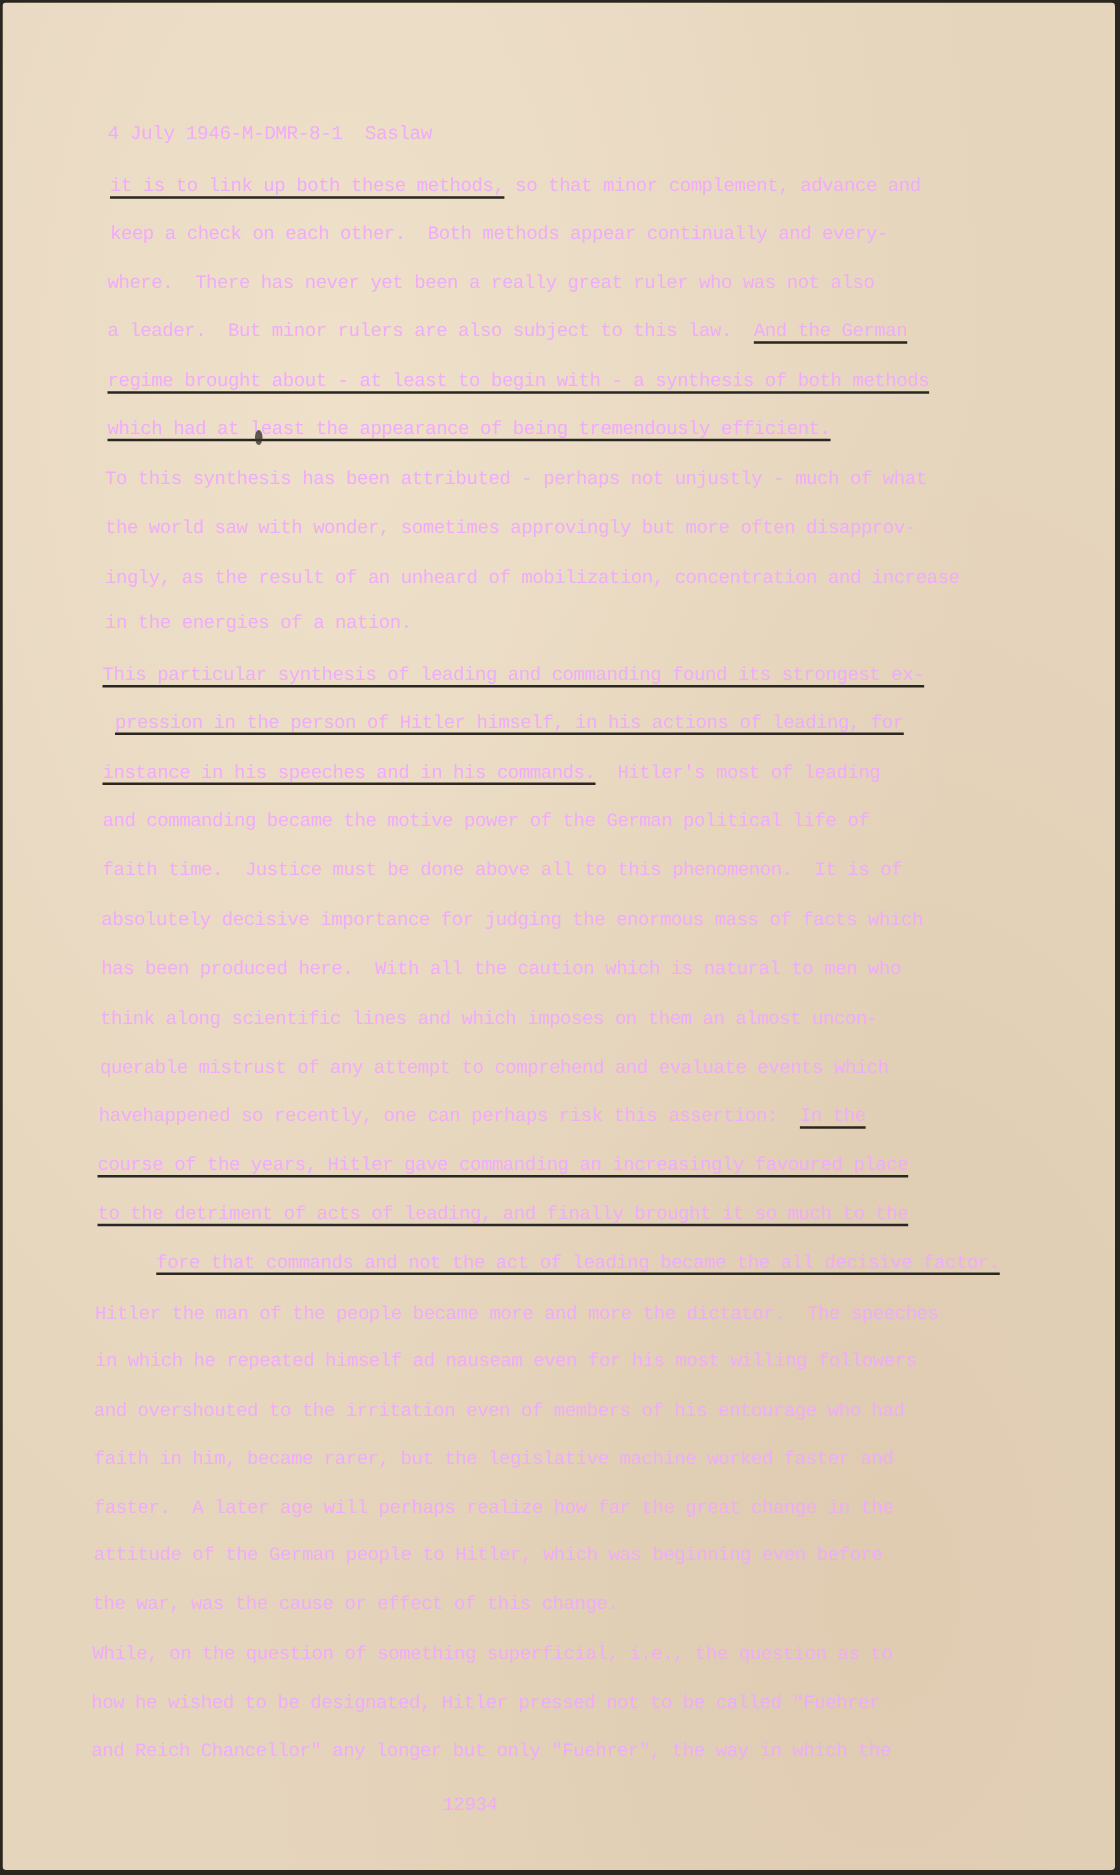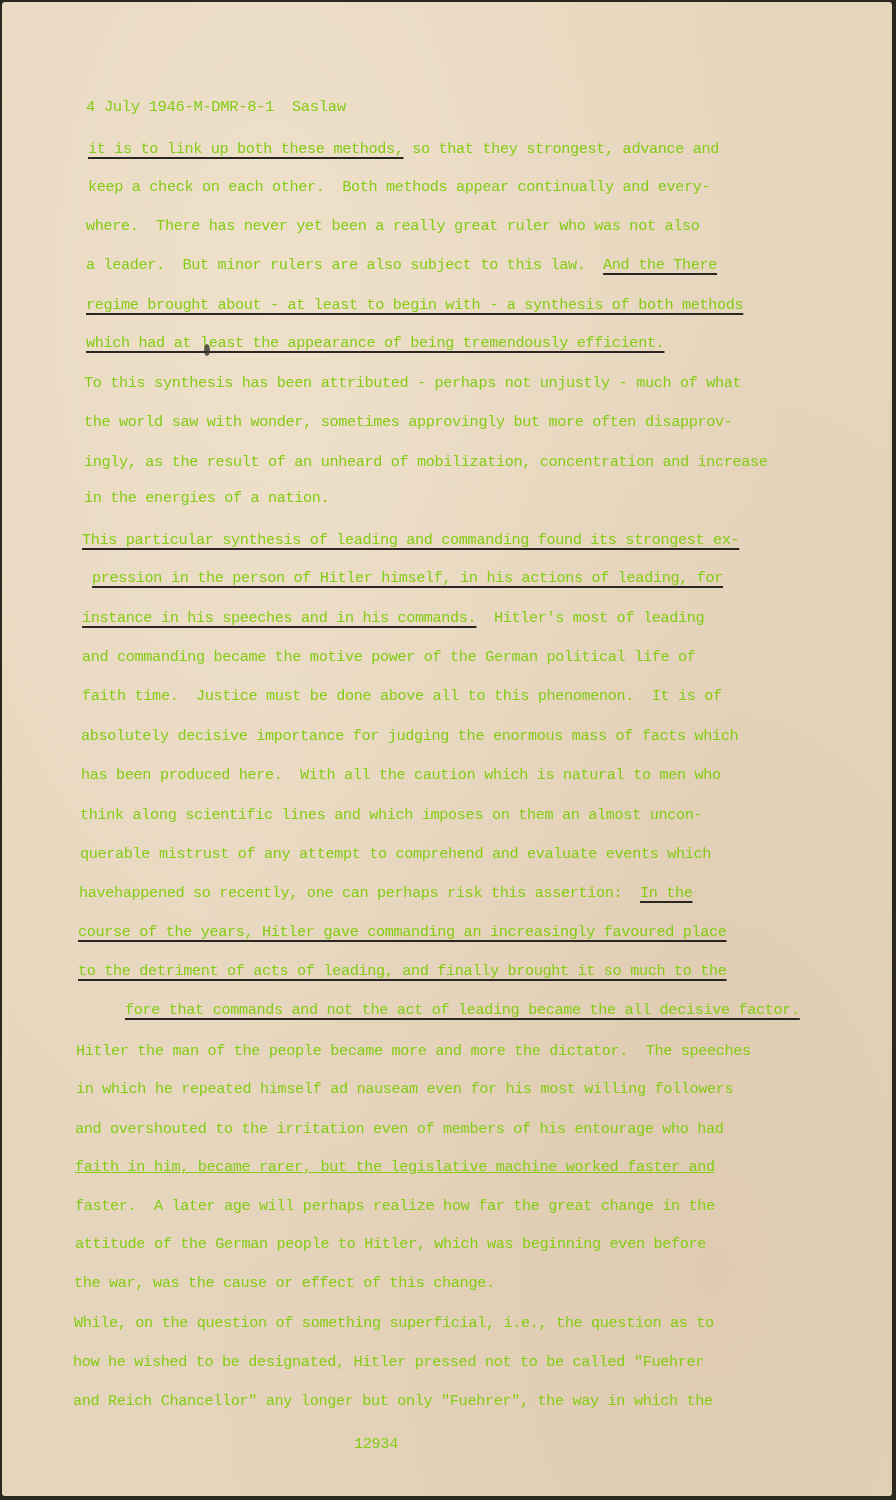--- a/index.html
+++ b/index.html
@@ -12,44 +12,44 @@
     position: absolute; left: 2px; top: 2px; width: 890px; height: 1494px;
     background: #e6d5bd;
     background-image:
       radial-gradient(ellipse at 30% 20%, rgba(255,245,225,0.35), transparent 60%),
       radial-gradient(ellipse at 80% 85%, rgba(200,175,140,0.25), transparent 55%);
     border-radius: 3px;
   }
   .doc {
     position: absolute; left: 0; top: 0; width: 896px; height: 1500px;
     font-family: "Liberation Mono", "DejaVu Sans Mono", monospace;
-    color: #84cc16;
+    color: #f0abfc;
     font-size: 15.2px;
     letter-spacing: -0.35px;
   }
   .line {
     position: absolute; white-space: pre; line-height: 20px;
   }
   .u { text-decoration: underline; text-decoration-thickness: 2px; text-underline-offset: 4px; text-decoration-color: #2a2622; }
   .header { font-size: 15.5px; }
   .page-number { position: absolute; left: 0; width: 752px; text-align: center; top: 1434px; line-height: 20px; }
   .smudge { position: absolute; left: 204px; top: 344px; width: 6px; height: 12px; background: #3a3630; border-radius: 50%; opacity: 0.8; }
 </style>
 </head>
 <body>
 
 <div class="page"></div>
 
 <div class="doc">
   <div class="line header" style="left:86px; top:97px;">4 July 1946-M-DMR-8-1  Saslaw</div>
   <div id="body-lines">
-      <div class="line" style="top: 139px; left: 88px;"><span class="u">it is to link up both these methods,</span><span> so that they strongest, advance and</span></div>
+      <div class="line" style="top: 139px; left: 88px;"><span class="u">it is to link up both these methods,</span><span> so that minor complement, advance and</span></div>
       <div class="line" style="top: 177px; left: 88px;"><span>keep a check on each other.  Both methods appear continually and every-</span></div>
       <div class="line" style="top: 216px; left: 86px;"><span>where.  There has never yet been a really great ruler who was not also</span></div>
-      <div class="line" style="top: 255px; left: 86px;"><span>a leader.  But minor rulers are also subject to this law.  </span><span class="u">And the There</span></div>
+      <div class="line" style="top: 255px; left: 86px;"><span>a leader.  But minor rulers are also subject to this law.  </span><span class="u">And the German</span></div>
       <div class="line" style="top: 295px; left: 86px;"><span class="u">regime brought about - at least to begin with - a synthesis of both methods</span></div>
       <div class="line" style="top: 333px; left: 86px;"><span class="u">which had at least the appearance of being tremendously efficient.</span></div>
       <div class="line" style="top: 373px; left: 84px;"><span>To this synthesis has been attributed - perhaps not unjustly - much of what</span></div>
       <div class="line" style="top: 412px; left: 84px;"><span>the world saw with wonder, sometimes approvingly but more often disapprov-</span></div>
       <div class="line" style="top: 452px; left: 84px;"><span>ingly, as the result of an unheard of mobilization, concentration and increase</span></div>
       <div class="line" style="top: 488px; left: 84px; text-align: center;"><span>in the energies of a nation.</span></div>
       <div class="line" style="top: 530px; left: 82px;"><span class="u">This particular synthesis of leading and commanding found its strongest ex-</span></div>
       <div class="line" style="top: 568px; left: 92px; font-family: Liberation Mono, monospace;"><span class="u">pression in the person of Hitler himself, in his actions of leading, for</span></div>
       <div class="line" style="top: 608px; left: 82px;"><span class="u">instance in his speeches and in his commands.</span><span>  Hitler's most of leading</span></div>
       <div class="line" style="top: 647px; left: 82px;"><span>and commanding became the motive power of the German political life of</span></div>
@@ -58,21 +58,21 @@
       <div class="line" style="top: 765px; left: 81px;"><span>has been produced here.  With all the caution which is natural to men who</span></div>
       <div class="line" style="top: 805px; left: 80px;"><span>think along scientific lines and which imposes on them an almost uncon-</span></div>
       <div class="line" style="top: 844px; left: 80px;"><span>querable mistrust of any attempt to comprehend and evaluate events which</span></div>
       <div class="line" style="top: 883px; left: 79px;"><span>havehappened so recently, one can perhaps risk this assertion:  </span><span class="u">In the</span></div>
       <div class="line" style="top: 922px; left: 78px;"><span class="u">course of the years, Hitler gave commanding an increasingly favoured place</span></div>
       <div class="line" style="top: 961px; left: 78px;"><span class="u">to the detriment of acts of leading, and finally brought it so much to the</span></div>
       <div class="line" style="top: 1000px; left: 77px; margin-left: 48px;"><span class="u">fore that commands and not the act of leading became the all decisive factor.</span></div>
       <div class="line" style="top: 1041px; left: 76px;"><span>Hitler the man of the people became more and more the dictator.  The speeches</span></div>
       <div class="line" style="top: 1079px; left: 76px;"><span>in which he repeated himself ad nauseam even for his most willing followers</span></div>
       <div class="line" style="top: 1119px; left: 75px;"><span>and overshouted to the irritation even of members of his entourage who had</span></div>
-      <div class="line" style="top: 1157px; left: 75px; text-decoration: underline;"><span>faith in him, became rarer, but the legislative machine worked faster and</span></div>
+      <div class="line" style="top: 1157px; left: 75px;"><span>faith in him, became rarer, but the legislative machine worked faster and</span></div>
       <div class="line" style="top: 1196px; left: 75px;"><span>faster.  A later age will perhaps realize how far the great change in the</span></div>
       <div class="line" style="top: 1234px; left: 75px;"><span>attitude of the German people to Hitler, which was beginning even before</span></div>
       <div class="line" style="top: 1273px; left: 74px;"><span>the war, was the cause or effect of this change.</span></div>
       <div class="line" style="top: 1313px; left: 74px;"><span>While, on the question of something superficial, i.e., the question as to</span></div>
       <div class="line" style="top: 1352px; left: 73px;"><span>how he wished to be designated, Hitler pressed not to be called "Fuehrer</span></div>
       <div class="line" style="top: 1391px; left: 73px;"><span>and Reich Chancellor" any longer but only "Fuehrer", the way in which the</span></div>
     </div>
   <div class="smudge"></div>
   <div class="page-number">12934</div>
 </div>

